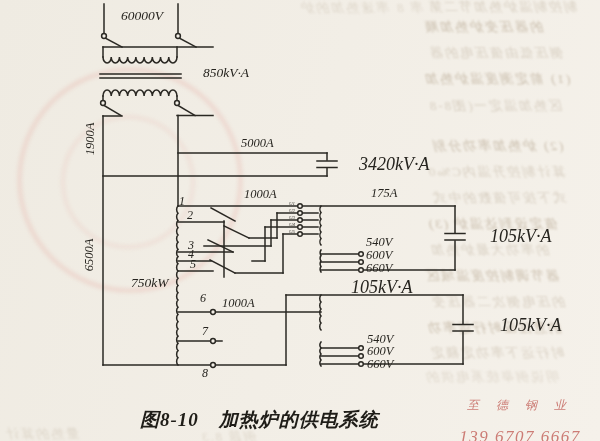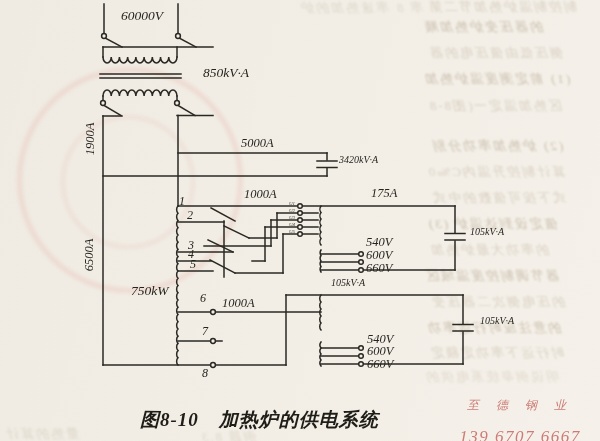--- a/index.html
+++ b/index.html
@@ -19,21 +19,21 @@
     white-space:nowrap; transform:scaleX(-1); filter:blur(1.3px); opacity:.62; line-height:1;
     font-family:"Liberation Serif","DejaVu Serif",serif;
   }
   .ghost.dk{color:#b9aa95; opacity:.72;}
   .ghost.lt{opacity:.45;}
   svg.circuit{position:absolute; left:0; top:0; z-index:2;}
   .lbl{
     position:absolute; z-index:3; color:#26241f; white-space:nowrap; line-height:1;
     font-family:"Liberation Serif","DejaVu Serif",serif;
   }
-  .fs12{font-size:12px;} .fs125{font-size:12.5px;} .fs13{font-size:10px;} .fs135{font-size:13.5px;}
+  .fs12{font-size:12px;} .fs125{font-size:12.5px;} .fs13{font-size:18px;margin-left:20px;} .fs135{font-size:13.5px;}
   .tiny{font-size:5px; letter-spacing:0; opacity:.9;}
   .vlbl{
     position:absolute; z-index:3; width:50px; height:50px; display:flex;
     align-items:center; justify-content:center; transform:rotate(-90deg);
     color:#26241f; font-size:12.5px; line-height:1; white-space:nowrap;
     font-family:"Liberation Serif","DejaVu Serif",serif;
   }
   .caption{
     position:absolute; z-index:3; left:140px; top:407px; width:320px; text-align:left;
     font-size:19px; font-weight:bold; letter-spacing:1px; color:#1f1d18;
@@ -213,21 +213,21 @@
   <div class="vlbl" style="left:65px; top:114px;">1900A</div>
   <div class="vlbl" style="left:64px; top:230px;">6500A</div>
   <div class="lbl fs125" style="left:241px; top:137px;">5000A</div>
   <div class="lbl fs13" style="left:339px; top:155px;">3420kV·A</div>
   <div class="lbl fs125" style="left:244px; top:188px;">1000A</div>
   <div class="lbl fs125" style="left:371px; top:187px;">175A</div>
   <div class="lbl fs13" style="left:470px; top:227px;">105kV·A</div>
   <div class="lbl fs125" style="left:366px; top:236px;">540V</div>
   <div class="lbl fs125" style="left:366px; top:249px;">600V</div>
   <div class="lbl fs125" style="left:366px; top:262px;">660V</div>
-  <div class="lbl fs135" style="left:131px; top:276px;margin-top:8px;">750kW</div>
+  <div class="lbl fs135" style="left:131px; top:276px;">750kW</div>
   <div class="lbl fs13" style="left:331px; top:278px;">105kV·A</div>
   <div class="lbl fs125" style="left:222px; top:297px;">1000A</div>
   <div class="lbl fs13" style="left:480px; top:316px;">105kV·A</div>
   <div class="lbl fs125" style="left:367px; top:333px;">540V</div>
   <div class="lbl fs125" style="left:367px; top:345px;">600V</div>
   <div class="lbl fs125" style="left:367px; top:358px;">660V</div>
 
   <div class="lbl fs12" style="left:179px; top:195px;">1</div>
   <div class="lbl fs12" style="left:187px; top:209px;">2</div>
   <div class="lbl fs12" style="left:188px; top:239px;">3</div>

